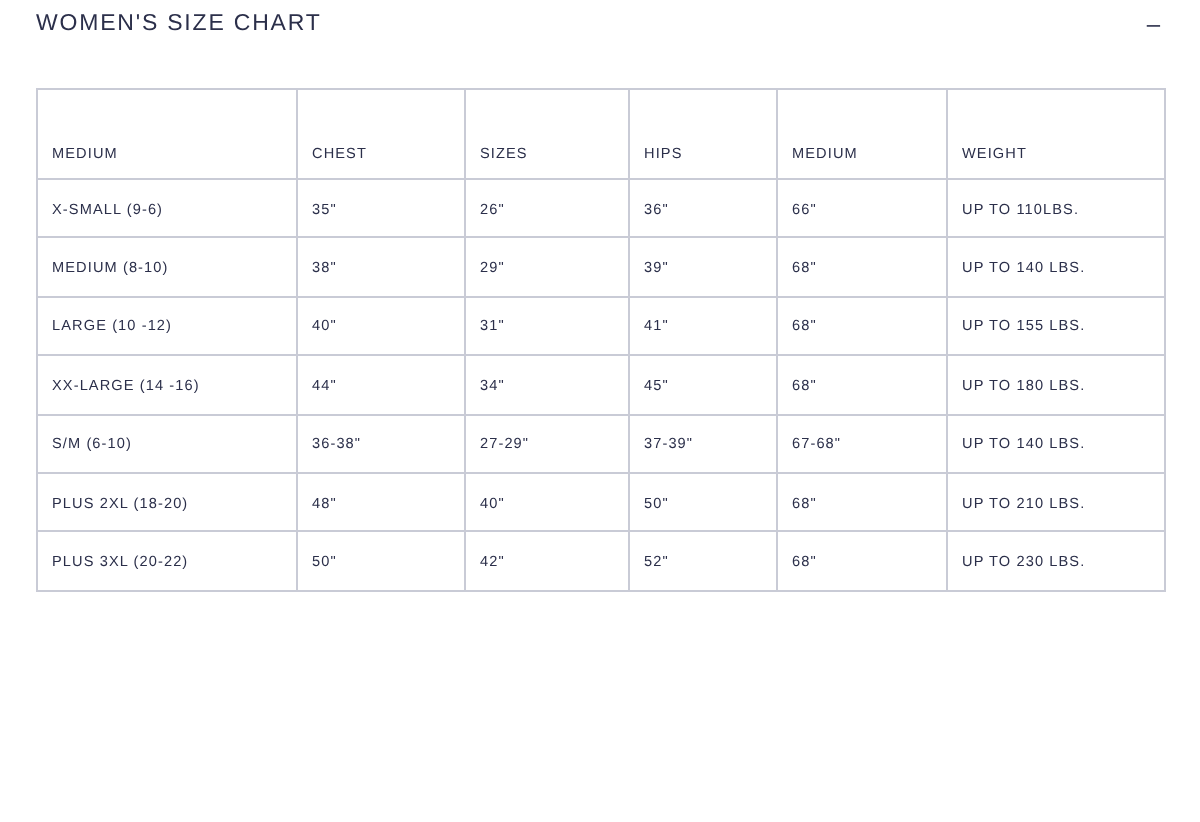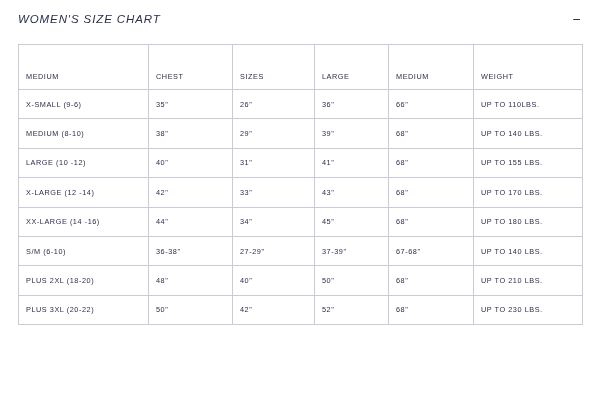--- a/index.html
+++ b/index.html
@@ -20,23 +20,21 @@
     height: 411px;
     box-sizing: border-box;
   }
   .header {
     position: absolute;
     top: 6px;
     left: 18px;
     right: 18px;
     height: 26px;
     display: flex;
-    align-items: center;
     justify-content: space-between;
-    font-style: italic;
   }
   .title {
     font-size: 11.5px;
     letter-spacing: 0.9px;
     color: #2b2f4a;
     font-weight: 400;
     white-space: nowrap;
   }
   .collapse-icon {
     font-size: 12px;
@@ -115,21 +113,21 @@
           <td></td>
           <td></td>
           <td></td>
           <td></td>
           <td></td>
         </tr>
         <tr class="labels">
           <td>MEDIUM</td>
           <td>CHEST</td>
           <td>SIZES</td>
-          <td>LARGE</td>
+          <td>HIPS</td>
           <td>MEDIUM</td>
           <td>WEIGHT</td>
         </tr>
       </thead>
       <tbody>
         <tr>
           <td>X-SMALL (9-6)</td>
           <td>35"</td>
           <td>26"</td>
           <td>36"</td>
@@ -144,28 +142,20 @@
           <td>68"</td>
           <td>UP TO 140 LBS.</td>
         </tr>
         <tr>
           <td>LARGE (10 -12)</td>
           <td>40"</td>
           <td>31"</td>
           <td>41"</td>
           <td>68"</td>
           <td>UP TO 155 LBS.</td>
-        </tr>
-        <tr>
-          <td>X-LARGE (12 -14)</td>
-          <td>42"</td>
-          <td>33"</td>
-          <td>43"</td>
-          <td>68"</td>
-          <td>UP TO 170 LBS.</td>
         </tr>
         <tr>
           <td>XX-LARGE (14 -16)</td>
           <td>44"</td>
           <td>34"</td>
           <td>45"</td>
           <td>68"</td>
           <td>UP TO 180 LBS.</td>
         </tr>
         <tr>

